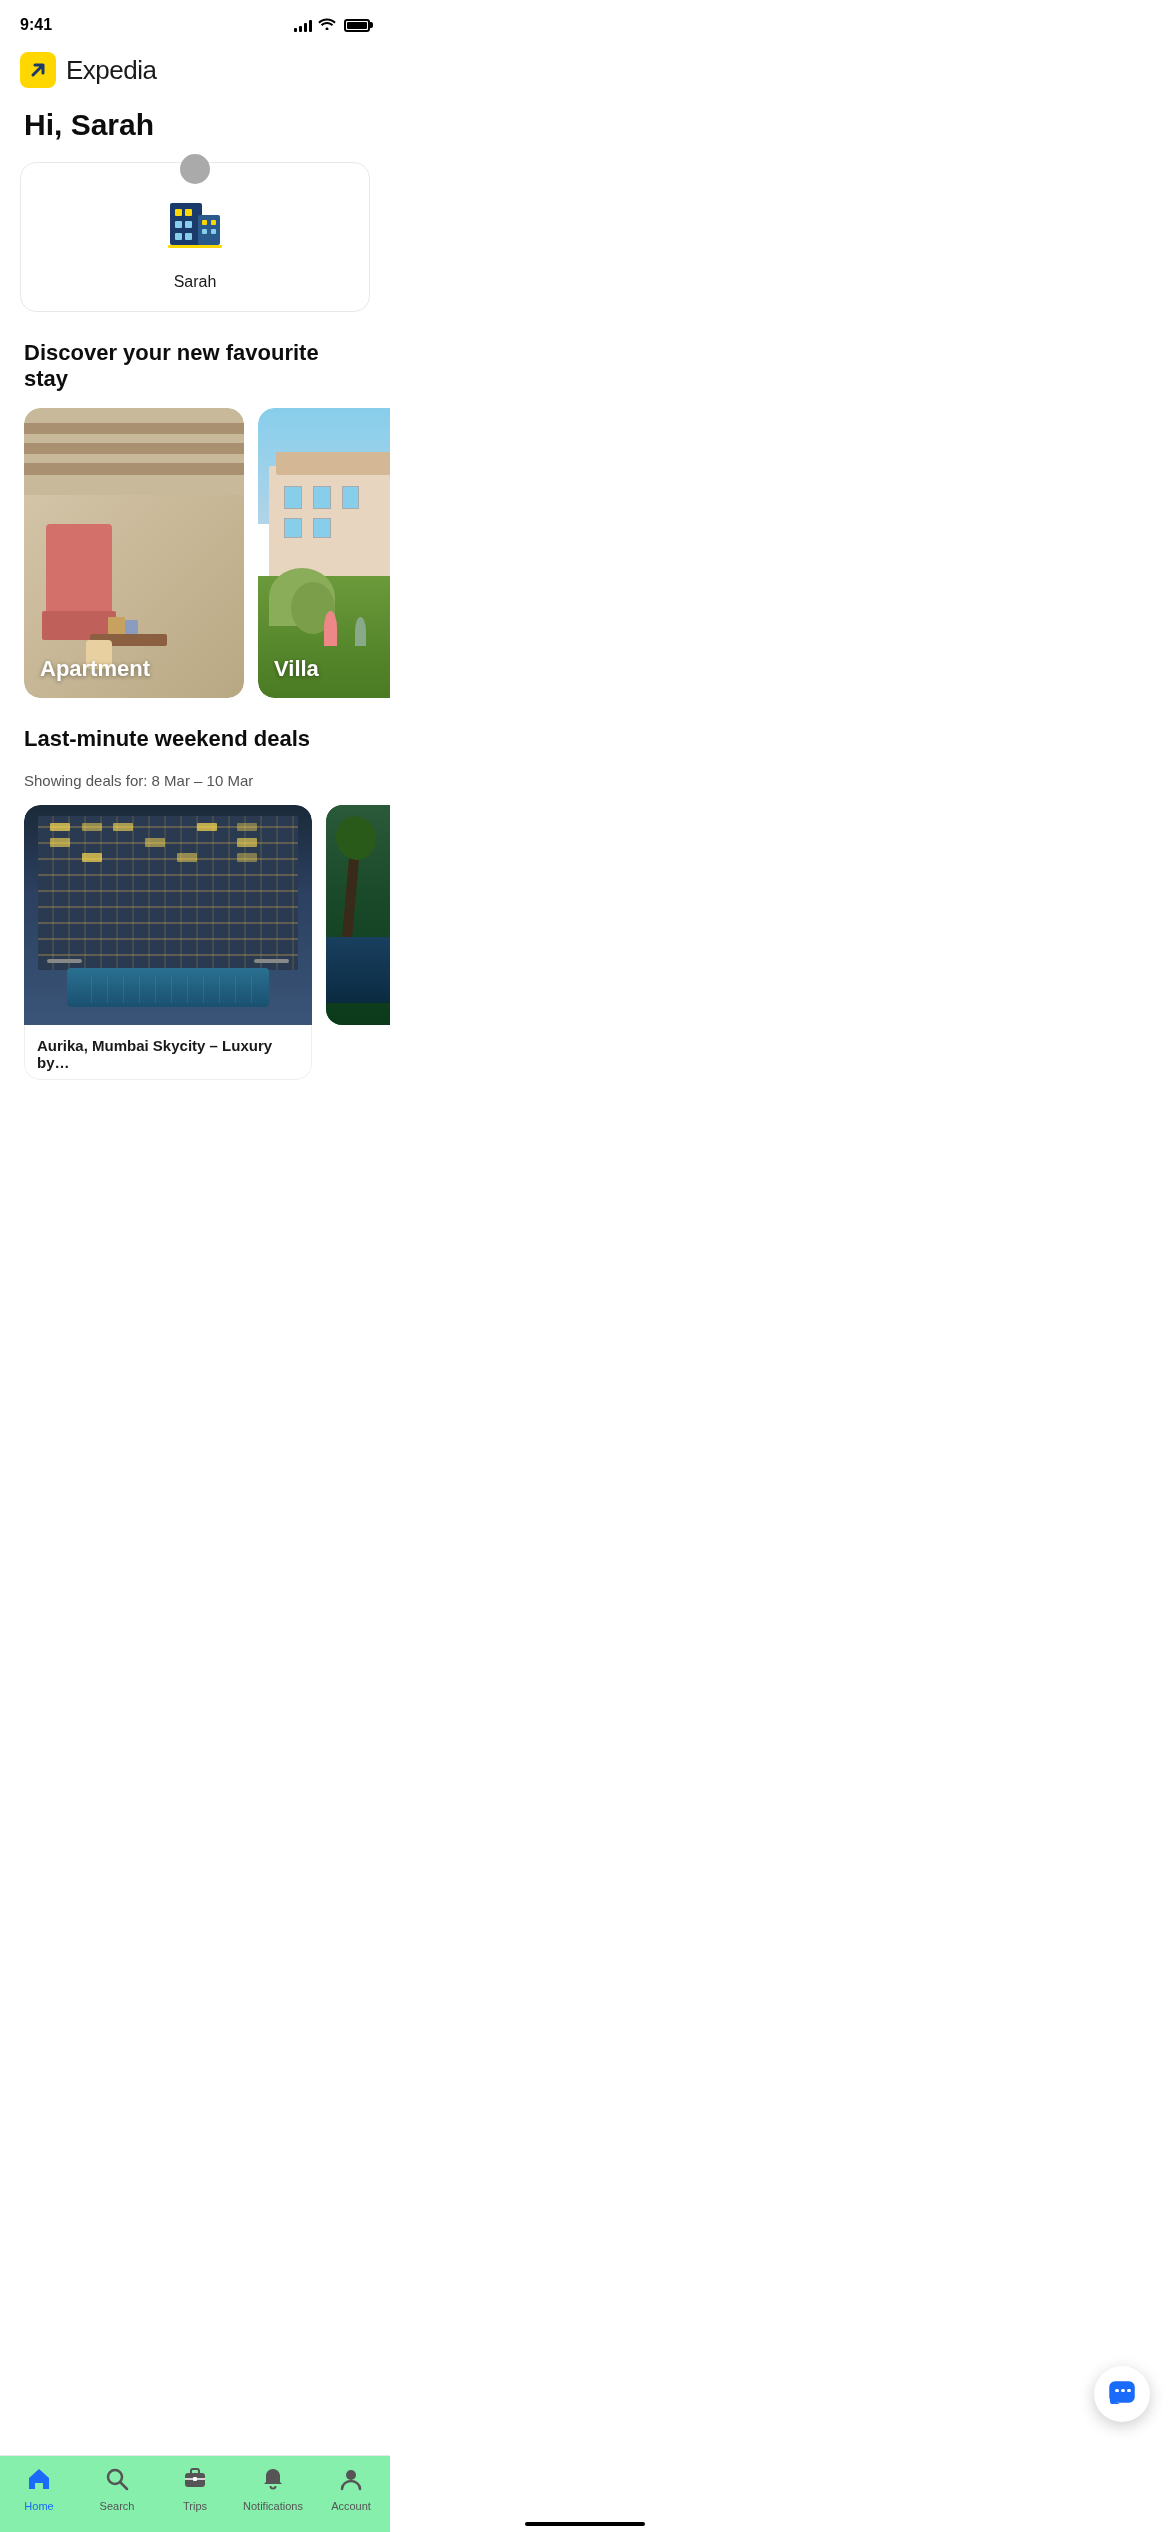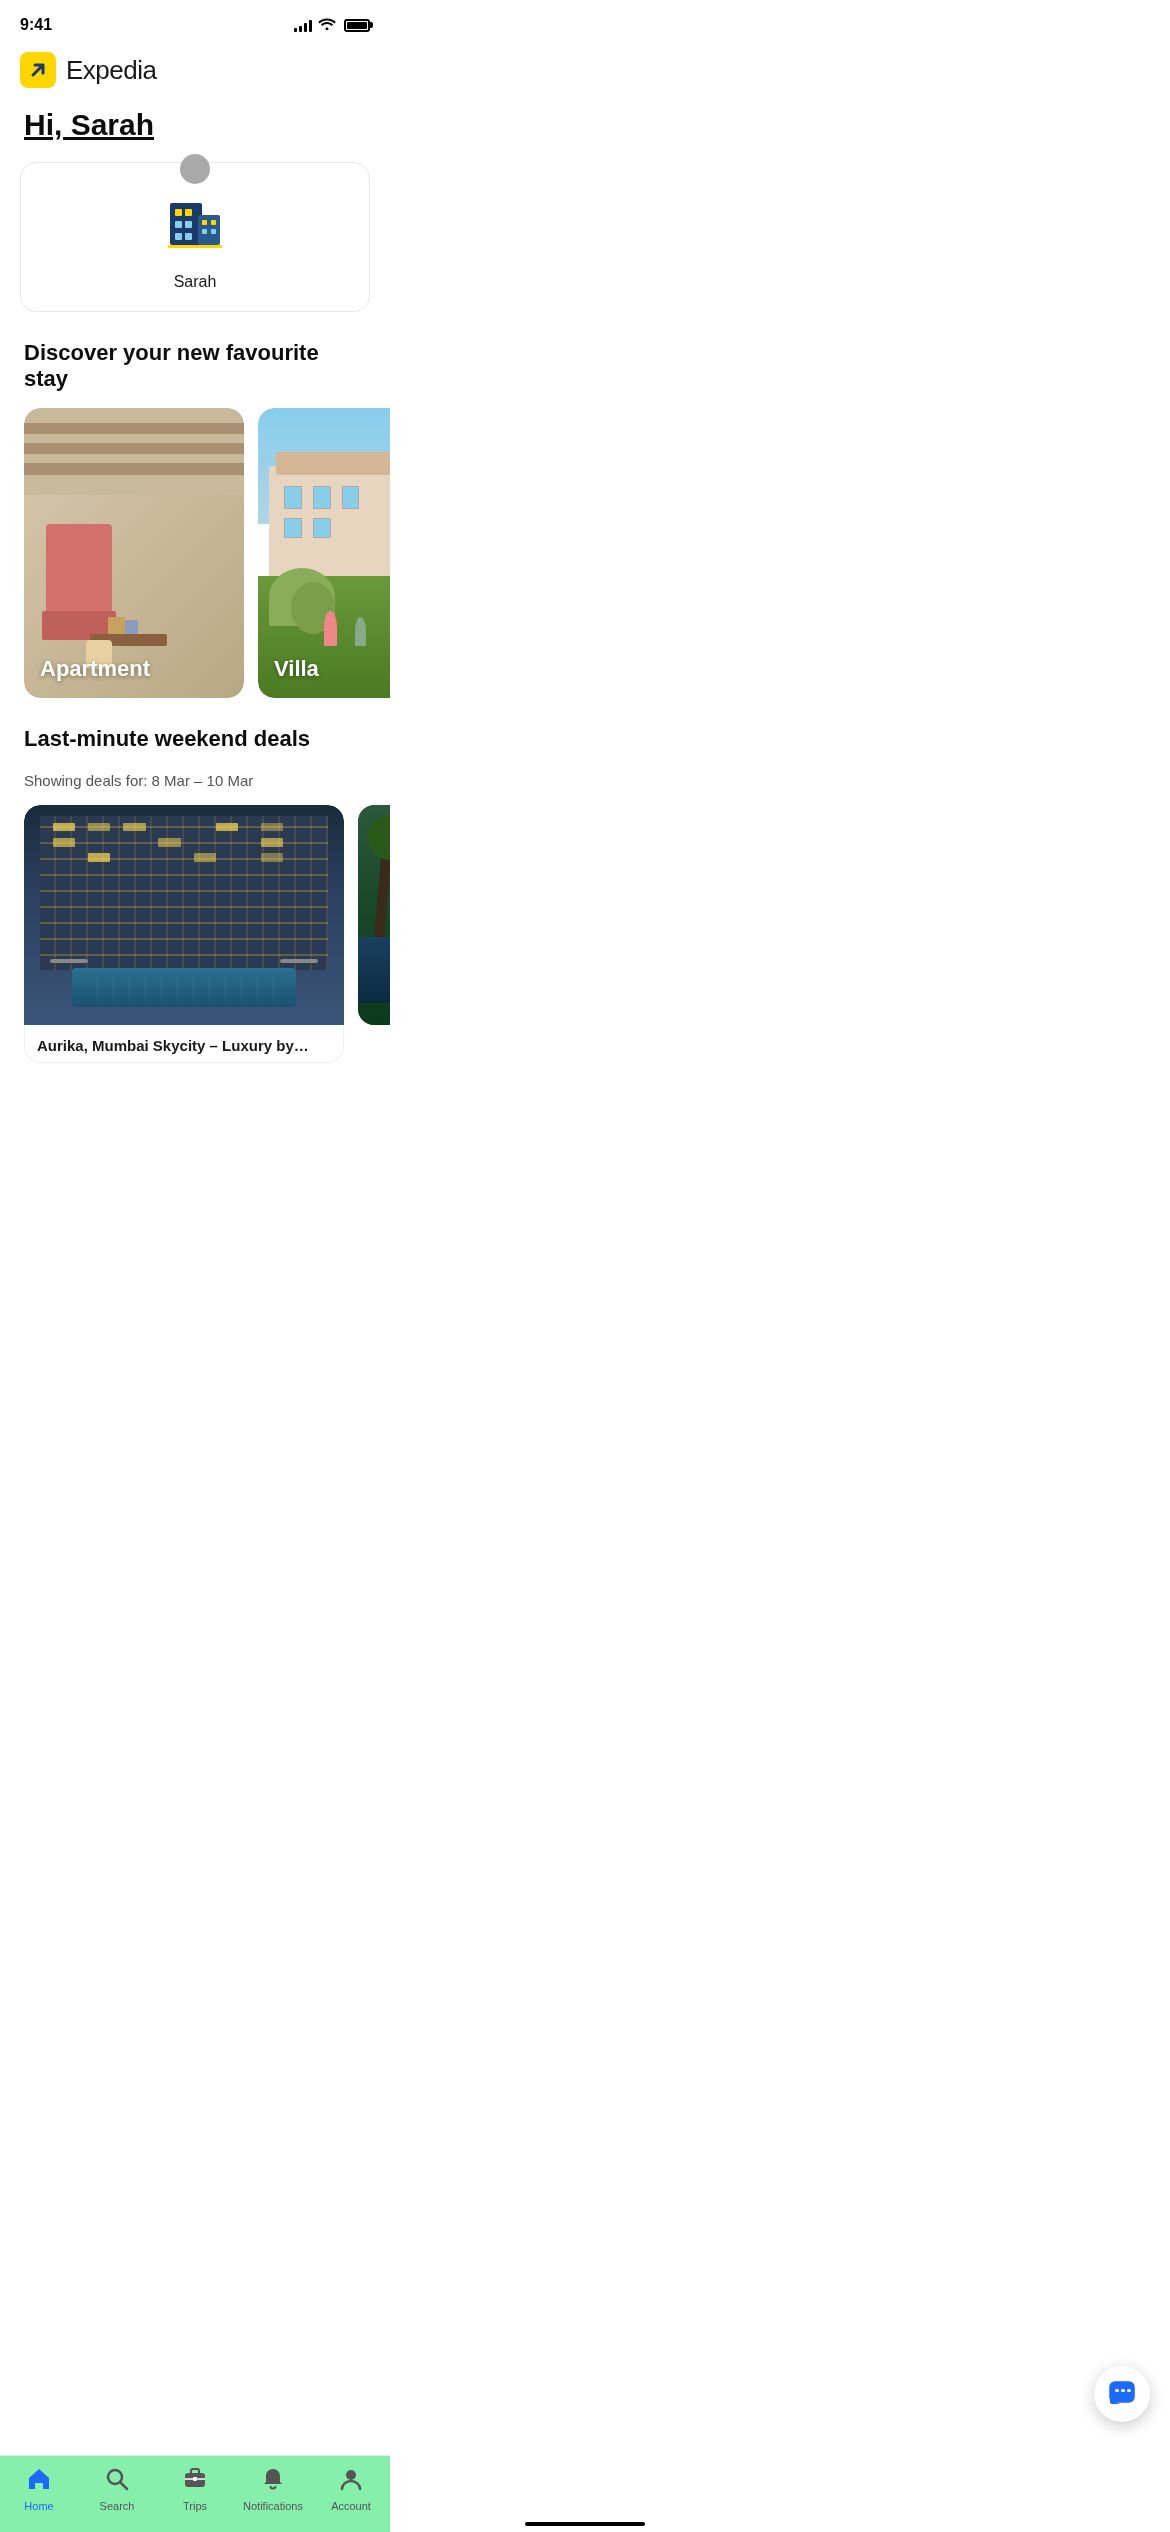--- a/index.html
+++ b/index.html
@@ -98,21 +98,20 @@
       color: #1a1a1a;
       letter-spacing: -0.5px;
     }
 
     
     .greeting {
       padding: 8px 24px 20px;
       font-size: 30px;
       font-weight: 700;
       color: #0d0d0d;
-      text-decoration: underline;
     }
 
     
     .category-section {
       padding: 0 20px;
       position: relative;
     }
     .scroll-indicator {
       position: absolute;
       top: -8px;
@@ -198,21 +197,21 @@
       display: flex;
       gap: 14px;
       padding: 0 24px;
       overflow-x: auto;
       scrollbar-width: none;
     }
     .deals-scroll::-webkit-scrollbar { display: none; }
 
     .deal-card {
       flex: 0 0 auto;
-      width: 320px;
+      width: 288px;
       border-radius: 16px;
       overflow: hidden;
       cursor: pointer;
     }
     .deal-card-img {
       width: 100%;
       height: 220px;
       border-radius: 16px 16px 0 0;
       position: relative;
       overflow: hidden;

